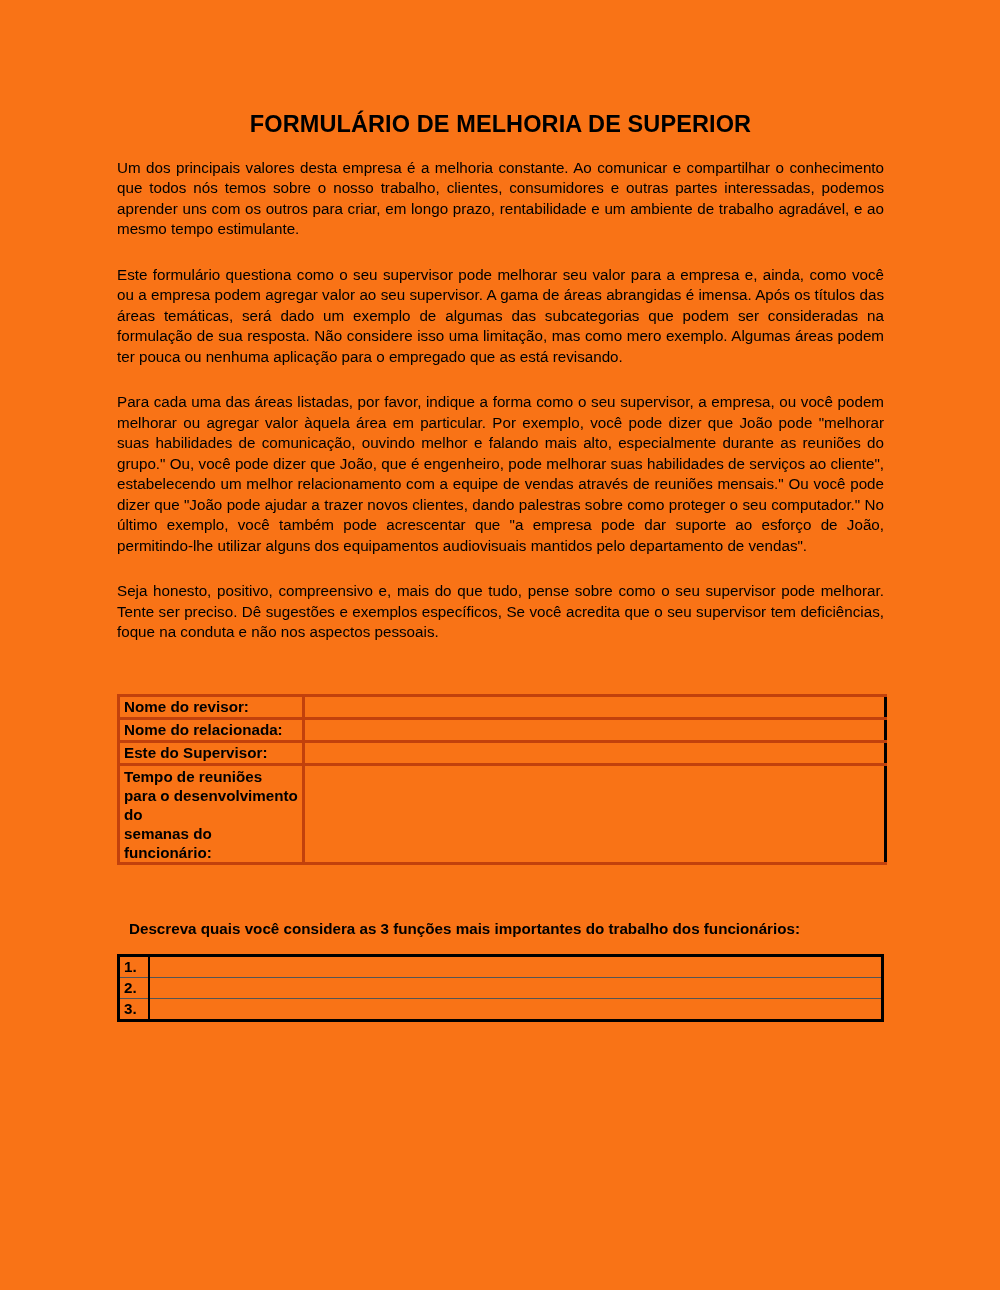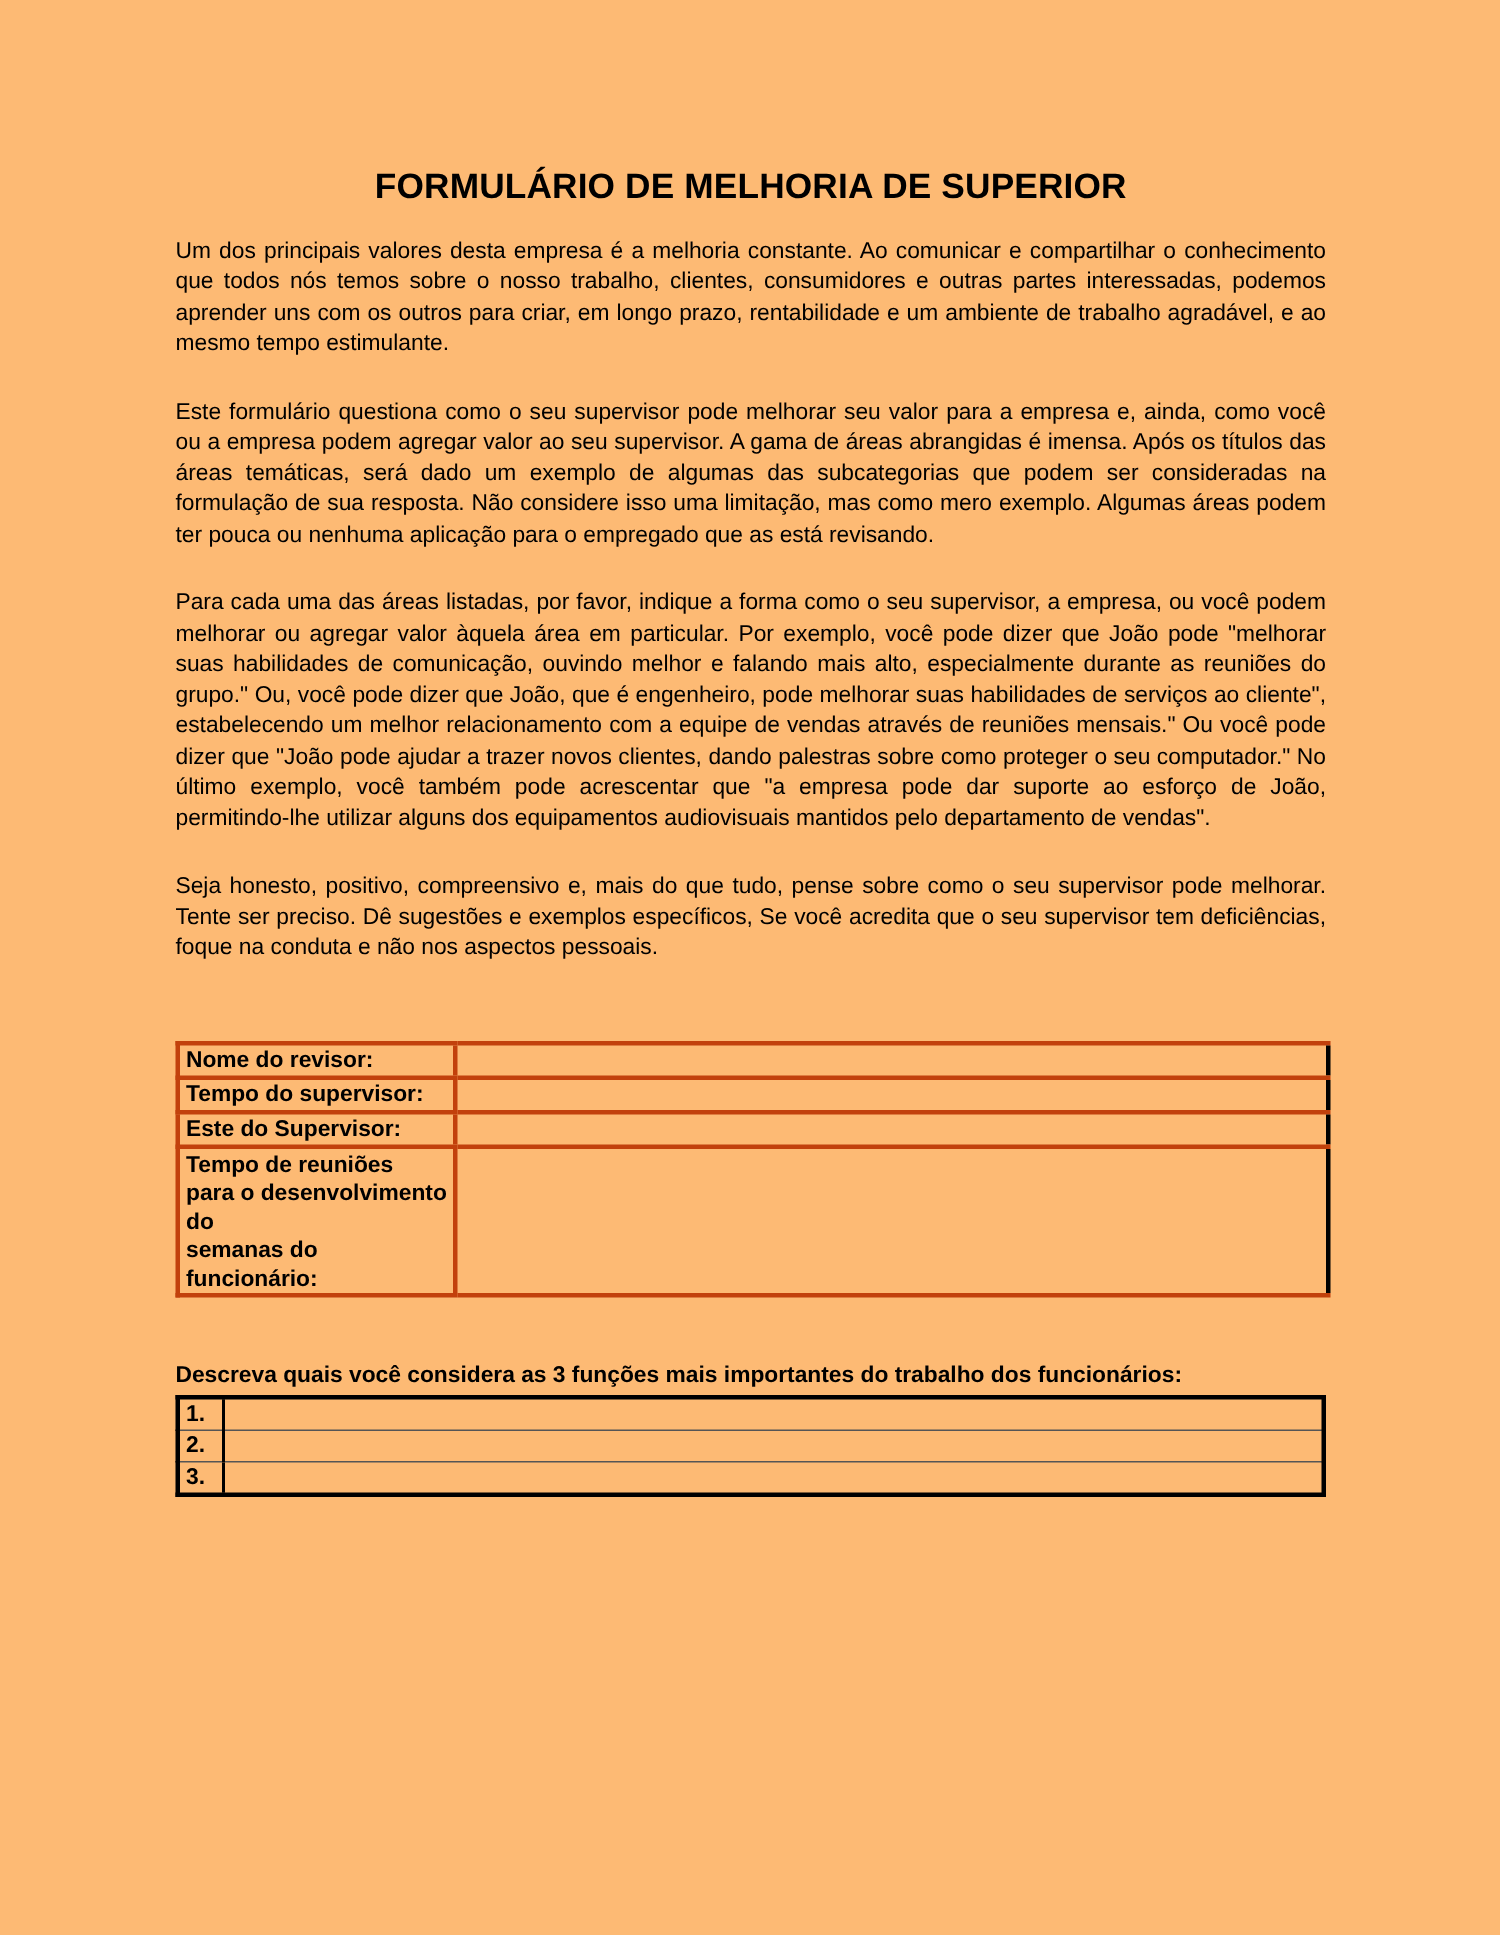--- a/index.html
+++ b/index.html
@@ -12,21 +12,21 @@
     height: 1290px;
     font-family: "Liberation Sans", sans-serif;
     color: #000000;
     -webkit-font-smoothing: antialiased;
   }
 
   .page {
     position: relative;
     width: 1000px;
     height: 1290px;
-    background: #fdba74;
+    background: #f97316;
     box-sizing: border-box;
     padding: 0;
   }
 
   .content {
     position: absolute;
     left: 117px;
     top: 0;
     width: 767px;
   }
@@ -85,21 +85,21 @@
     height: 42px;
     padding-top: 1px;
   }
   .form-table tr.tall td.label {
     white-space: normal;
   }
 
   .section-heading {
     font-size: 15.2px;
     font-weight: bold;
-    margin: 0;
+    margin: 12px;
     padding-top: 42px;
     padding-bottom: 4px;
     line-height: 19px;
   }
 
   .list-table {
     border-collapse: collapse;
     width: 767px;
     table-layout: fixed;
     border: 3px solid #000000;
@@ -150,21 +150,21 @@
       <colgroup>
         <col style="width:185px">
         <col style="width:582px">
       </colgroup>
       <tbody>
         <tr>
           <td class="label">Nome do revisor:</td>
           <td class="value"></td>
         </tr>
         <tr>
-          <td class="label">Tempo do supervisor:</td>
+          <td class="label">Nome do relacionada:</td>
           <td class="value"></td>
         </tr>
         <tr>
           <td class="label">Este do Supervisor:</td>
           <td class="value"></td>
         </tr>
         <tr class="tall">
           <td class="label" style="width:auto" colspan="1">
             <span>Tempo de reuniões para o desenvolvimento do</span><br>
             <span>semanas do funcionário:</span>

